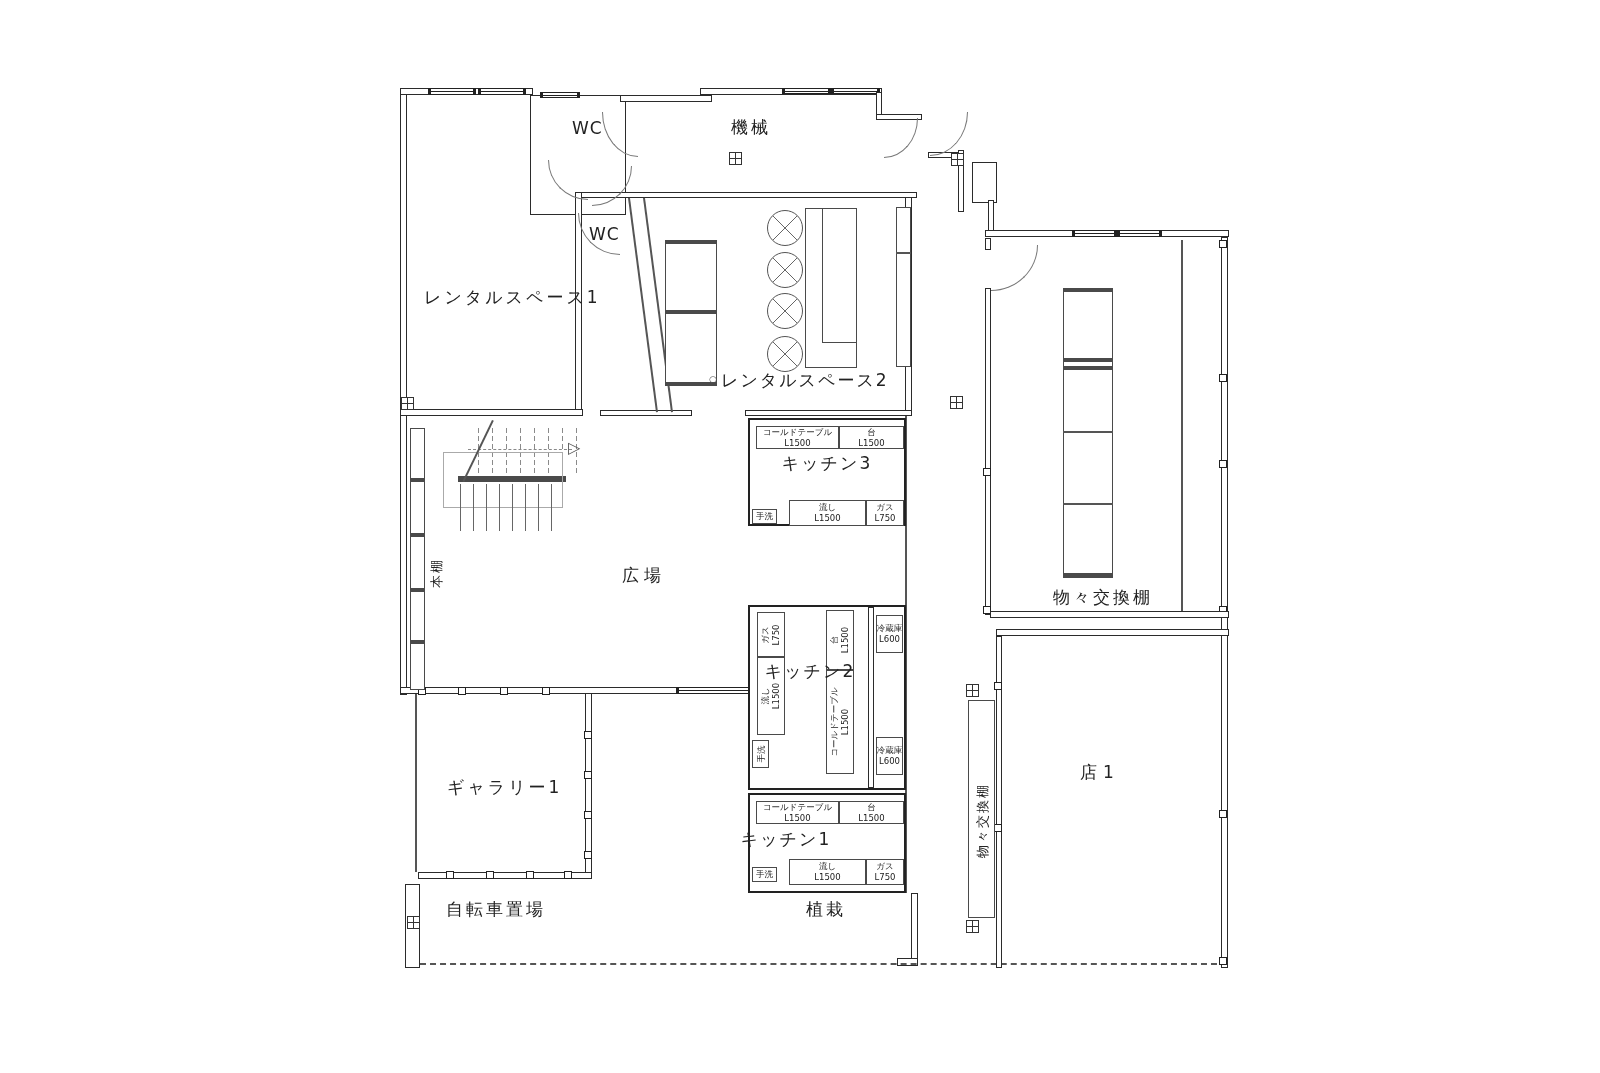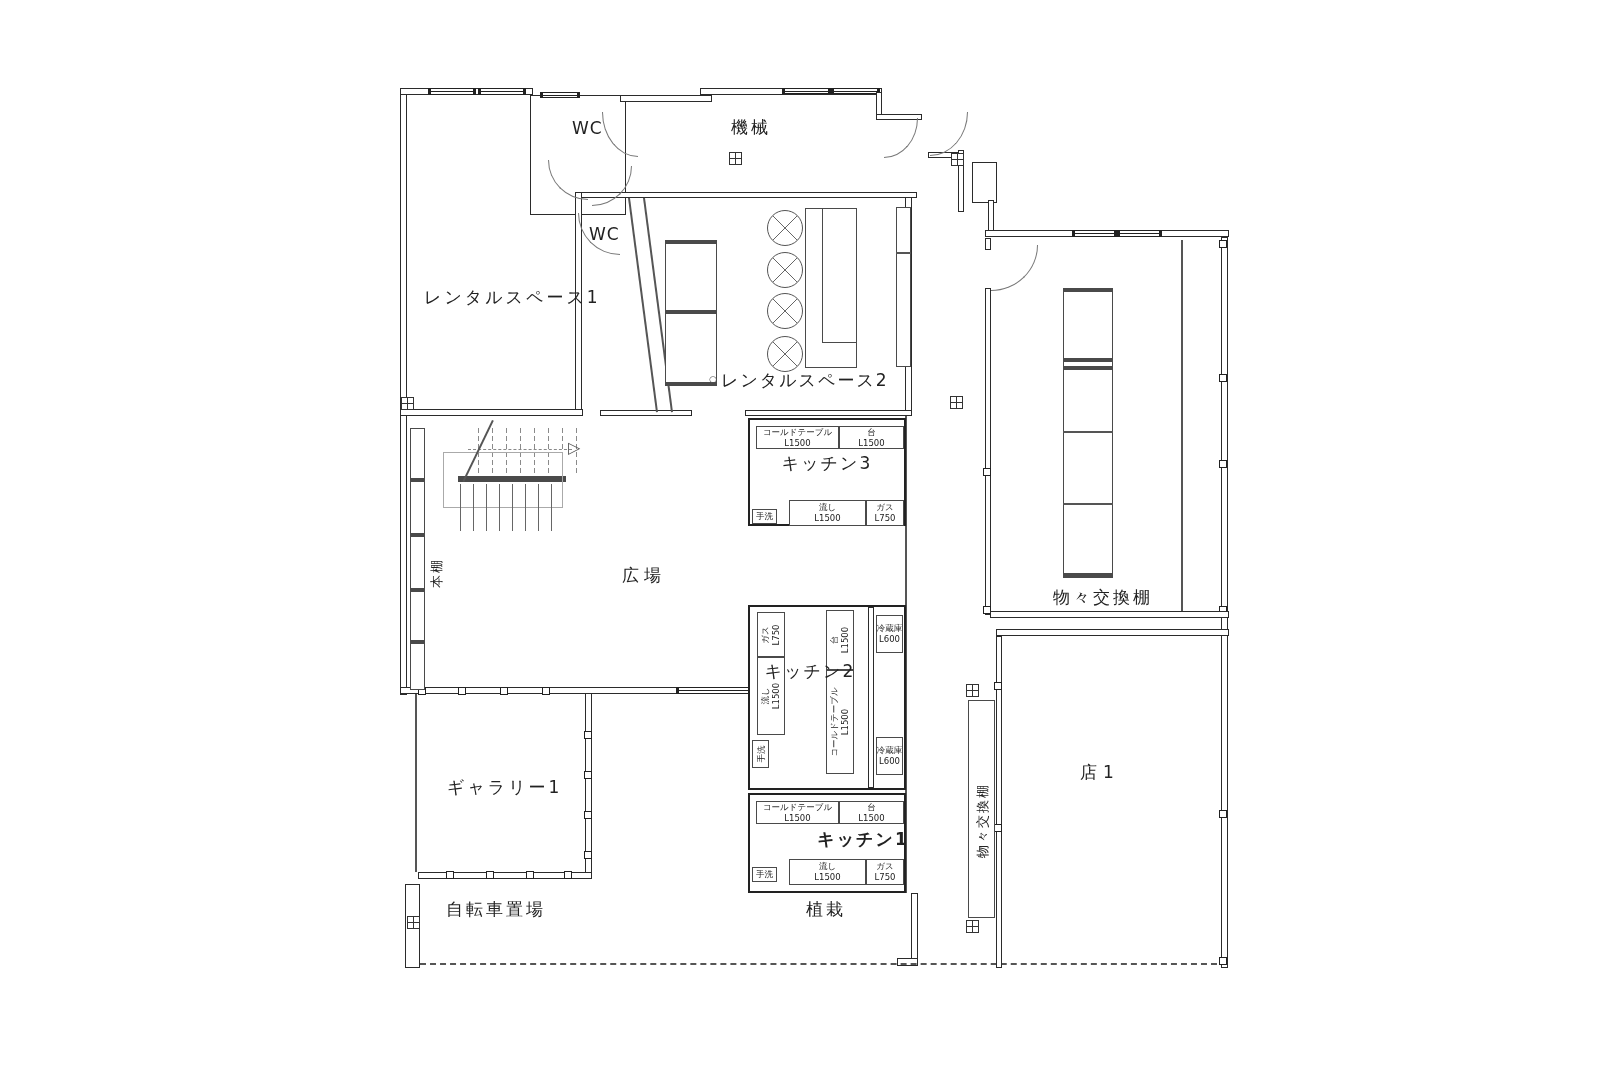--- a/index.html
+++ b/index.html
@@ -233,21 +233,21 @@
 
   <div class="el" style="left:748px;top:793px;width:158px;height:100px;border:2px solid #222;background:#fff;"></div>
   <div class="box" style="left:756px;top:801px;width:83px;height:23px;">
     <span>コールドテーブル</span>
       <span>L1500</span>
   </div>
   <div class="box" style="left:839px;top:801px;width:65px;height:23px;">
     <span>台</span>
       <span>L1500</span>
   </div>
-  <div class="lbl c" style="left:784px;top:828px;width:158px;font-weight:bold;">キッチン1</div>
+  <div class="lbl c" style="left:707px;top:828px;width:158px;">キッチン1</div>
   <div class="box" style="left:752px;top:867px;width:25px;height:15px;">
       <span>手洗</span>
     </div>
   <div class="box" style="left:789px;top:859px;width:77px;height:26px;">
     <span>流し</span>
       <span>L1500</span>
   </div>
   <div class="box" style="left:866px;top:859px;width:38px;height:26px;">
     <span>ガス</span>
       <span>L750</span>

